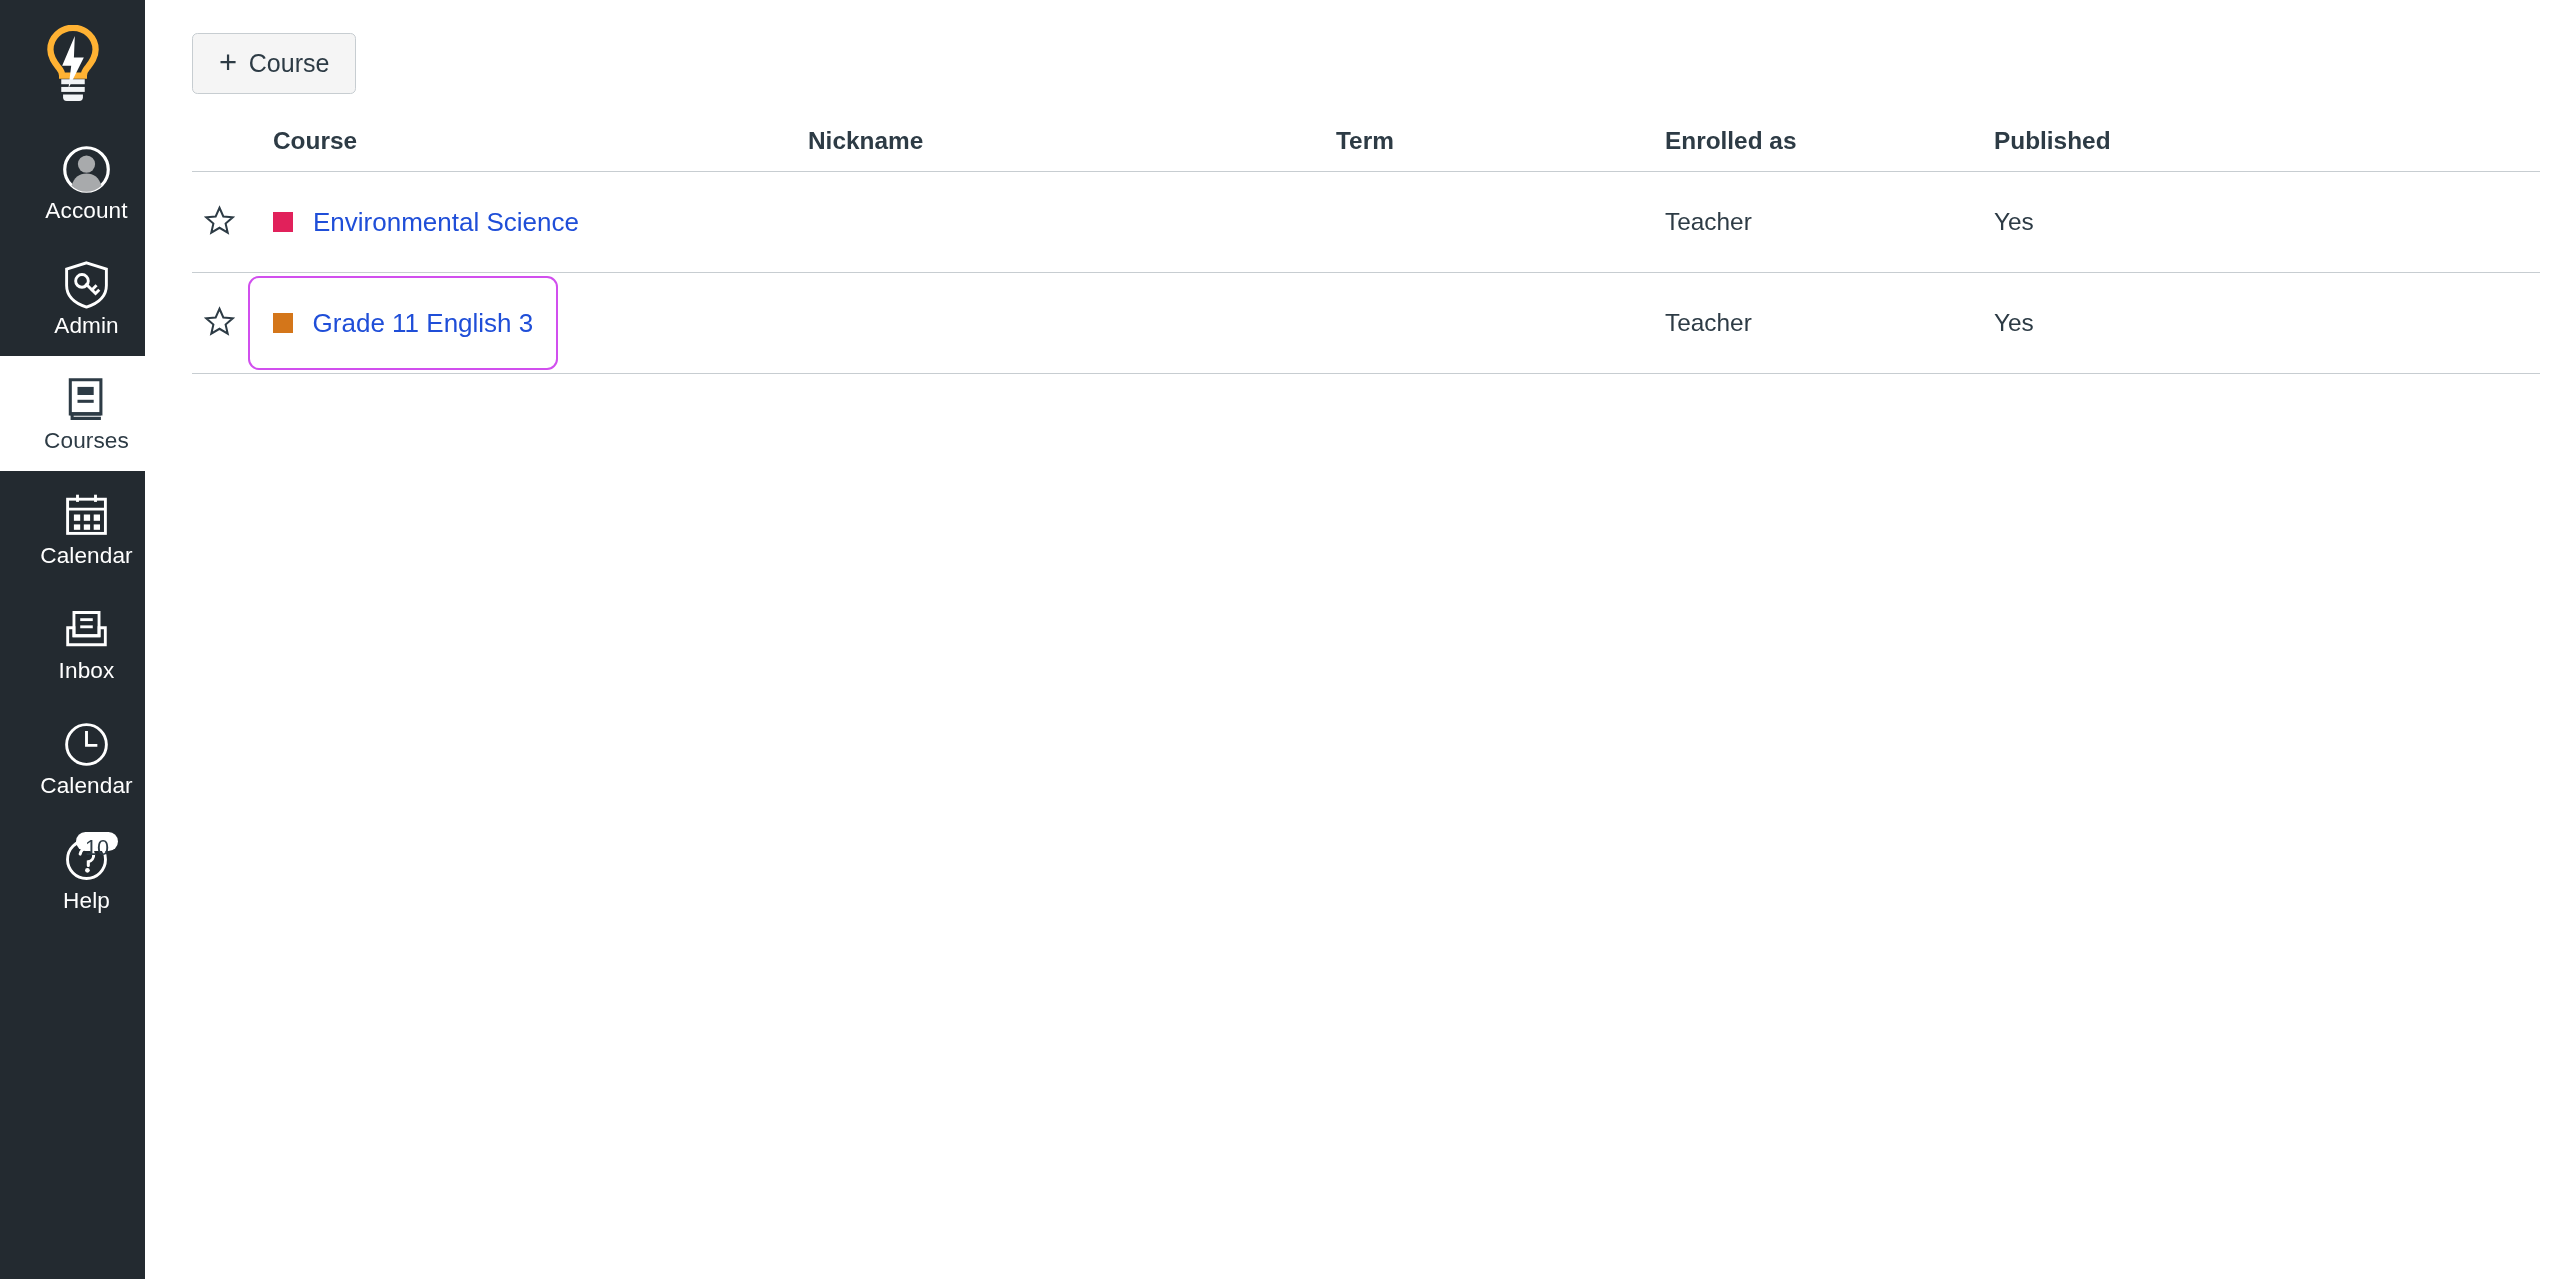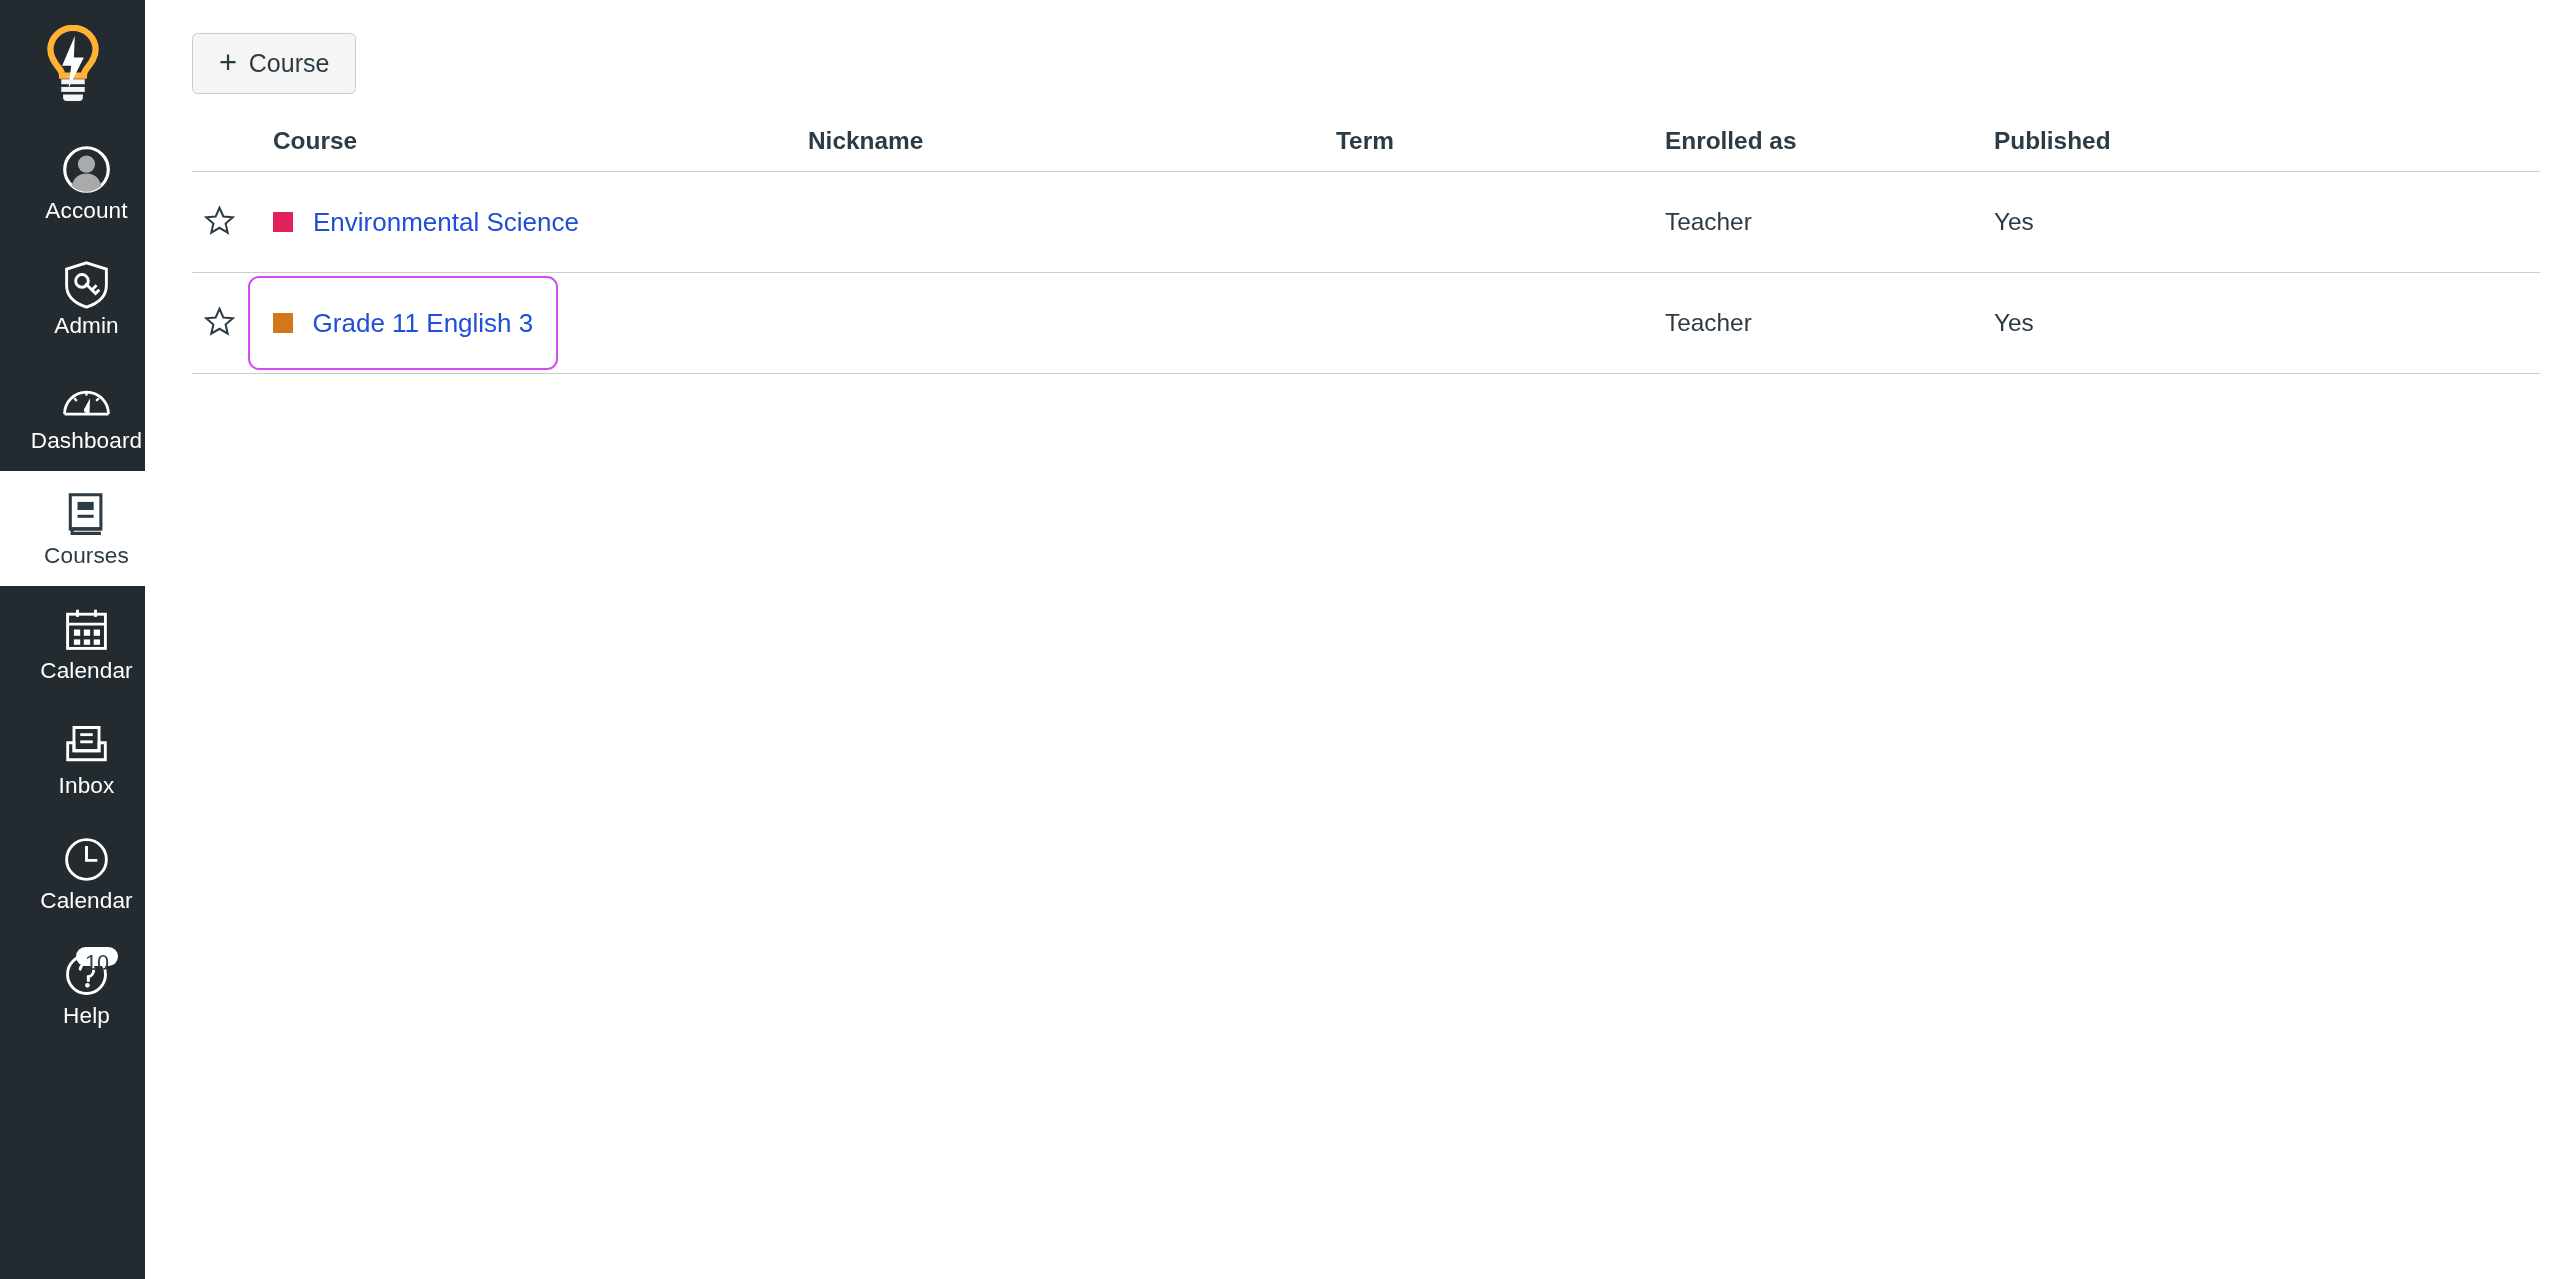--- a/index.html
+++ b/index.html
@@ -258,33 +258,20 @@
       <span class="nav-icon">
         <svg width="47" height="49" viewBox="0 0 52 54" aria-hidden="true">
           <path d="M26 3 L48 10 v18 c0 13 -10 20 -22 24 C14 48 4 41 4 28 V10 z" fill="none" stroke="#ffffff" stroke-width="3.2"></path>
           <circle cx="21" cy="23" r="7" fill="none" stroke="#ffffff" stroke-width="3.2"></circle>
           <path d="M26 27 L36 37 M32 33 l4 -4 M36 37 l3 -3" fill="none" stroke="#ffffff" stroke-width="3.2" stroke-linecap="square"></path>
         </svg>
       </span>
       <span class="nav-label">Admin</span>
     </a>
 
-    <a class="nav-item" href="#">
-      <span class="nav-icon">
-        <svg width="52" height="38" viewBox="0 0 58 42" aria-hidden="true">
-          <path d="M4 37 a25 25 0 0 1 50 0" fill="none" stroke="#ffffff" stroke-width="3.2"></path>
-          <line x1="4" y1="37" x2="54" y2="37" stroke="#ffffff" stroke-width="3.2"></line>
-          <line x1="29" y1="12" x2="29" y2="16" stroke="#ffffff" stroke-width="2.6"></line>
-          <line x1="15" y1="19" x2="18" y2="22" stroke="#ffffff" stroke-width="2.6"></line>
-          <line x1="43" y1="19" x2="40" y2="22" stroke="#ffffff" stroke-width="2.6"></line>
-          <path d="M33 19 L26 32 a4.2 4.2 0 0 0 6.5 3.5 z" fill="#ffffff"></path>
-        </svg>
-      </span>
-      <span class="nav-label">Dashboard</span>
-    </a>
 
     <a class="nav-item active" href="#">
       <span class="nav-icon">
         <svg width="45" height="47" viewBox="0 0 50 52" aria-hidden="true">
           <path d="M7 4 h34 v38 H7 z" fill="none" stroke="#2d3b45" stroke-width="3.4"></path>
           <rect x="15" y="12" width="18" height="9" fill="#2d3b45"></rect>
           <line x1="15" y1="28" x2="33" y2="28" stroke="#2d3b45" stroke-width="3.4"></line>
           <path d="M7 42 h34 M9 42 v5 h32" fill="none" stroke="#2d3b45" stroke-width="3.4"></path>
         </svg>
       </span>

